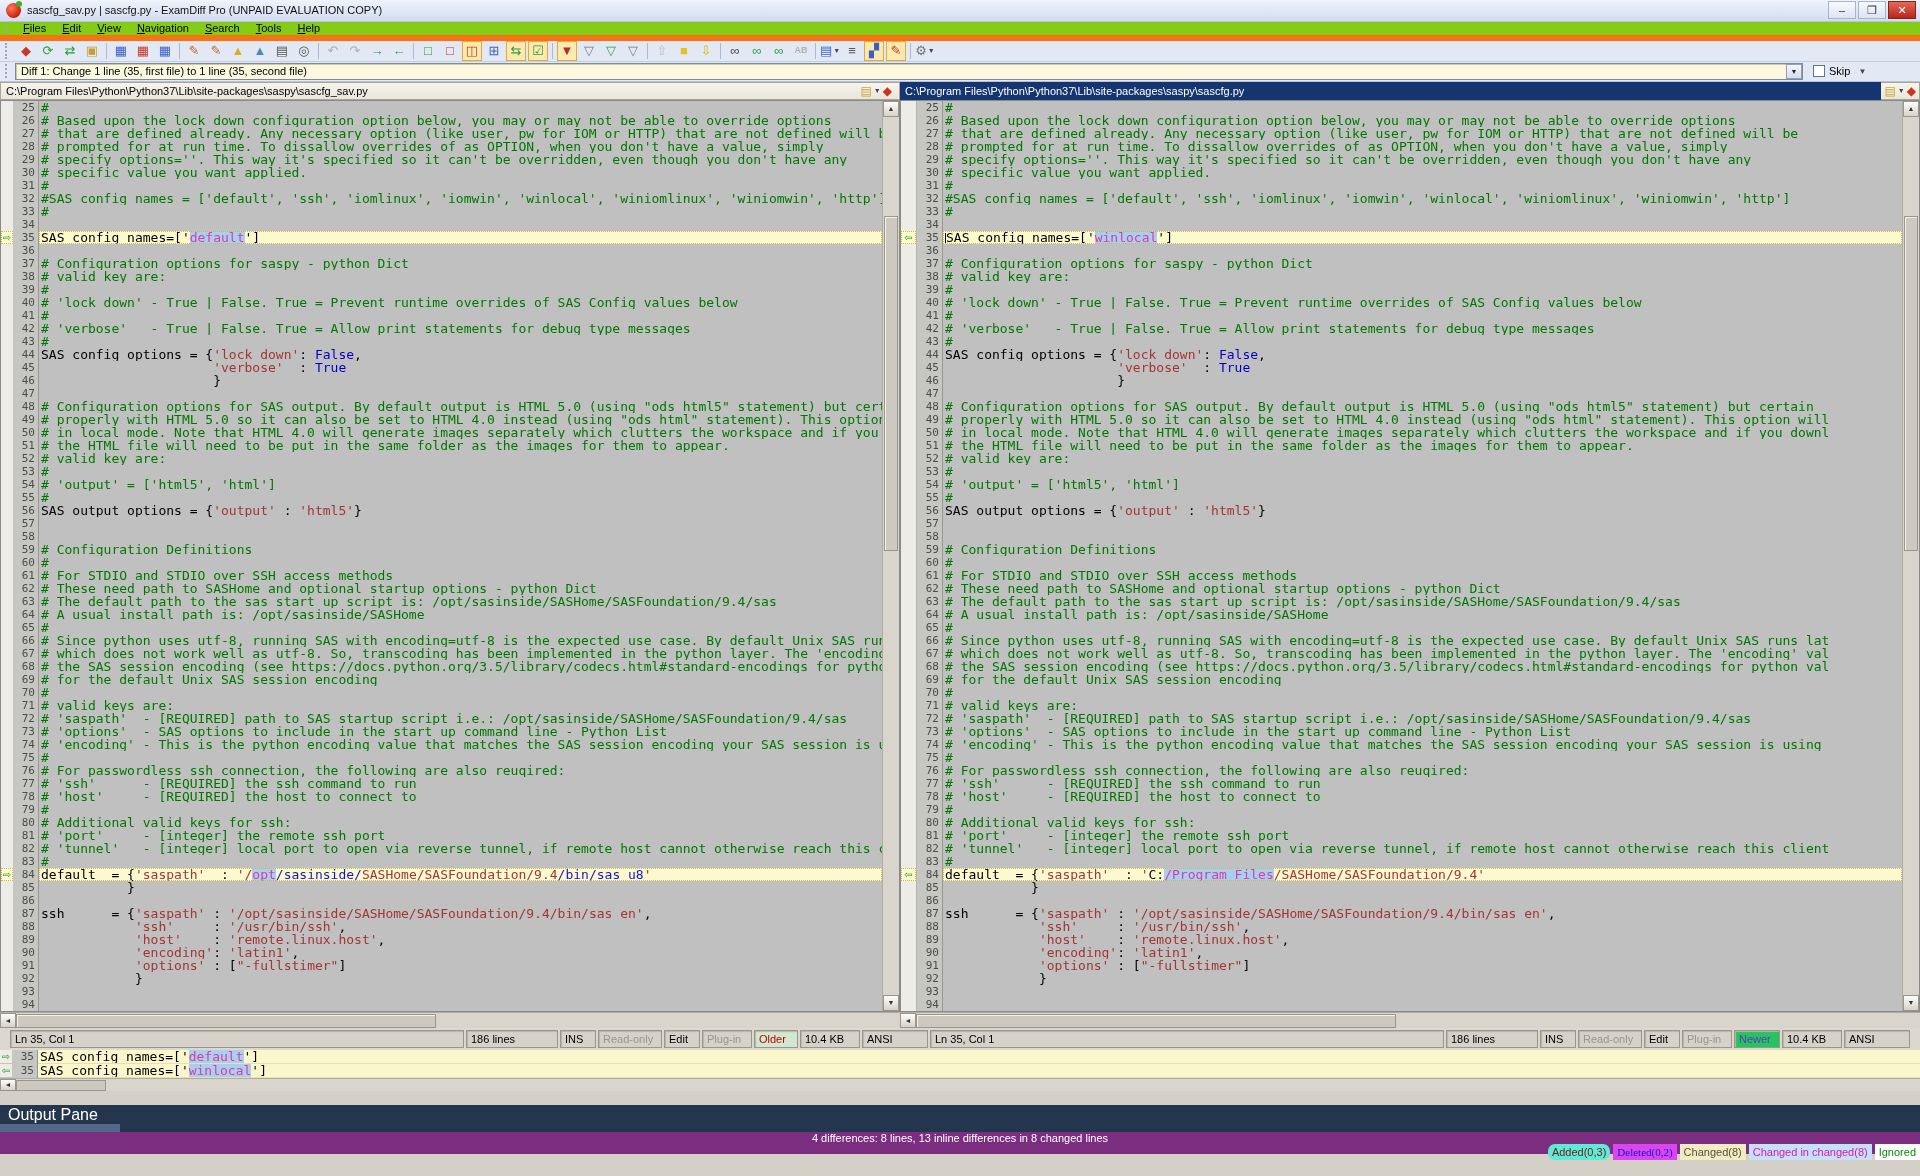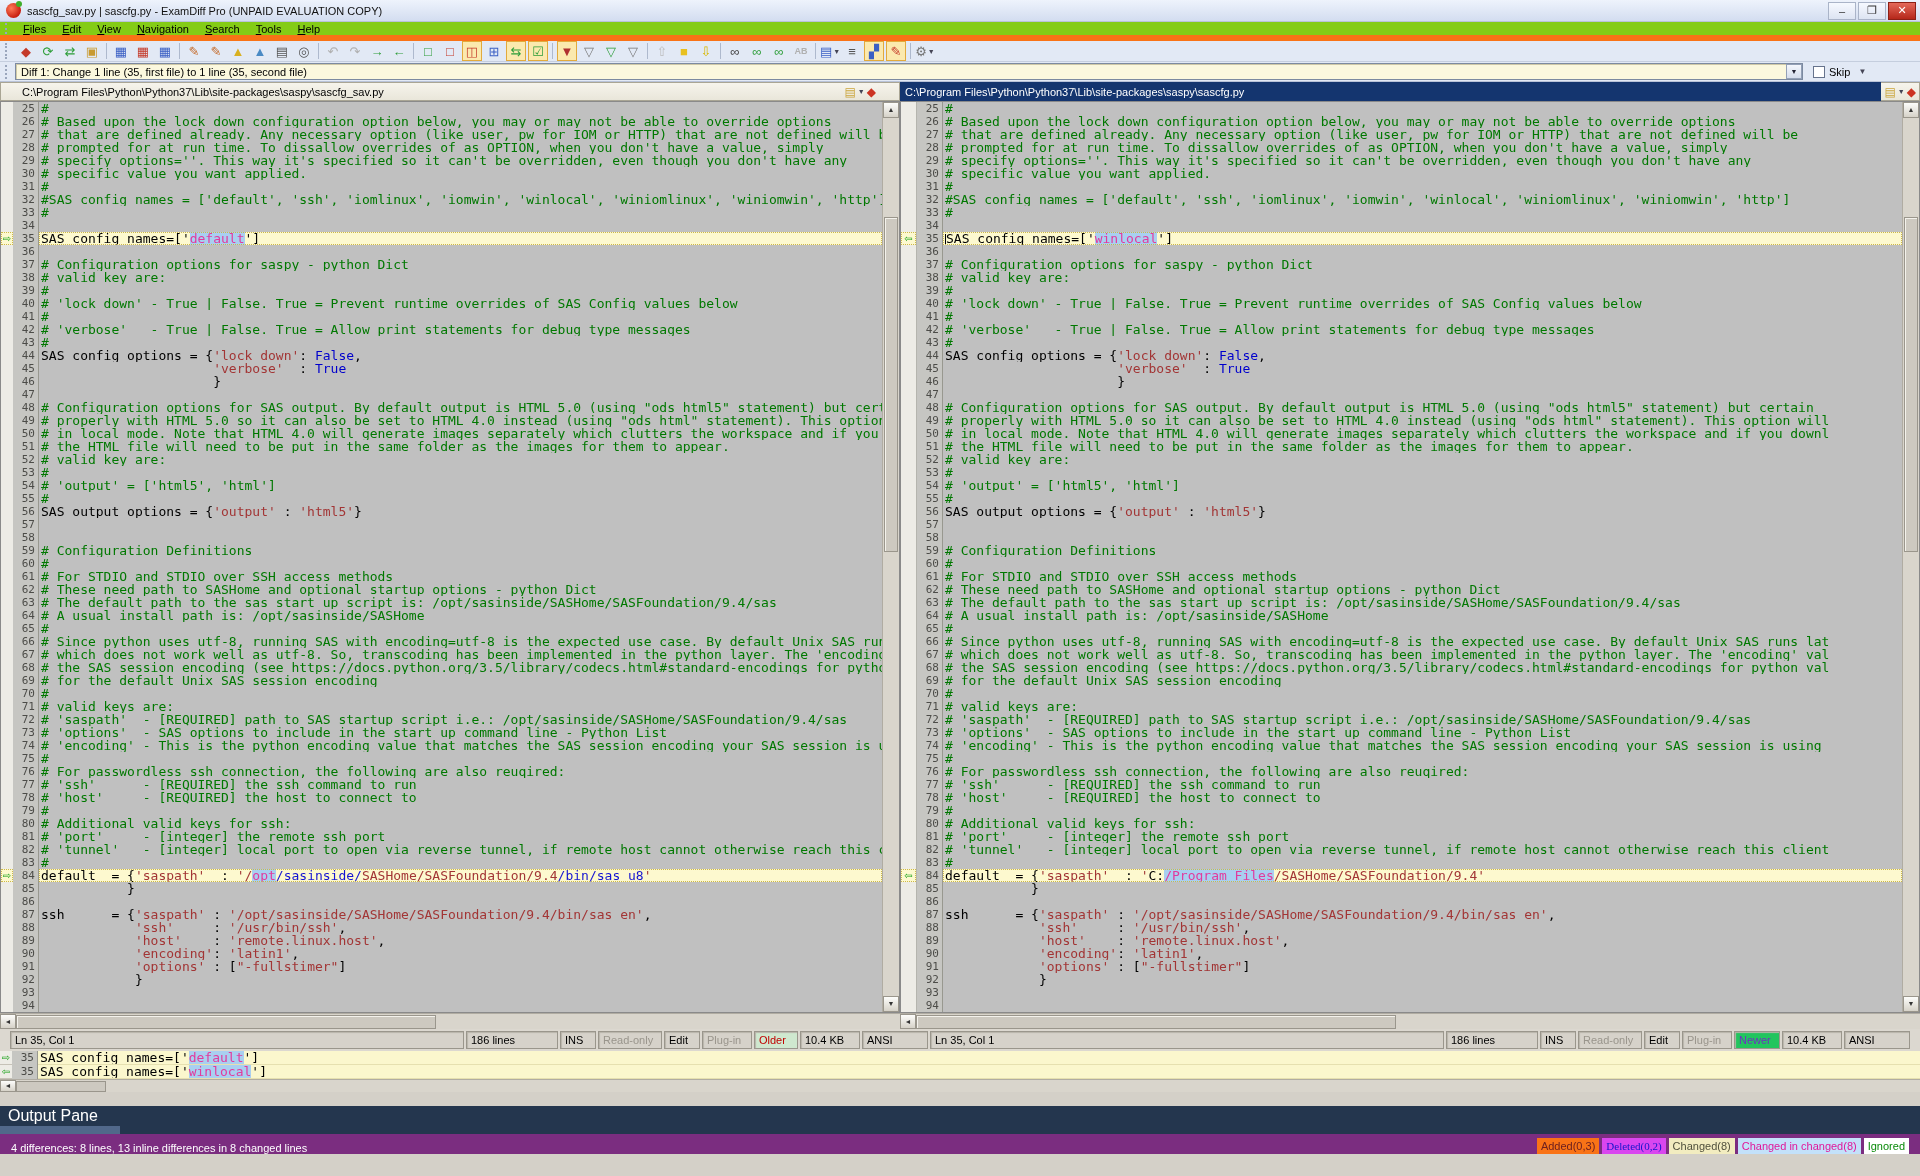--- a/index.html
+++ b/index.html
@@ -49,21 +49,21 @@
   .combo-arrow { margin-left:auto; width:16px; height:15px; background:linear-gradient(#f4f7fd,#d5ddec);
     border:1px solid #93a0b6; display:flex; align-items:center; justify-content:center; font-size:7px; color:#223; }
   .skip-wrap { display:flex; align-items:center; margin-left:10px; gap:4px; }
   .skip-box { width:12px; height:12px; background:#fff; border:1px solid #5a6residual678; border:1px solid #66738c; }
   .skip-label { font-size:11px; }
   .overflow-chev { margin-left:8px; font-size:8px; color:#445; }
 
   
   .headers { height:20px; display:flex; }
   .hdr-left { width:900px; display:flex; align-items:center; background:linear-gradient(#f6f4ec,#e9e6da);
-    border:1px solid #a9a594; padding:0 21px; }
+    border:1px solid #a9a594; padding:0 5px; }
   .hdr-right { width:1020px; display:flex; align-items:center; }
   .hdr-right-path { flex:1; height:100%; background:#14356f; color:#fff; display:flex;
     align-items:center; padding:0 5px; white-space:nowrap; overflow:hidden; }
   .hdr-icons { display:flex; align-items:center; margin-left:auto; gap:2px; padding:0 2px;
     background:inherit; }
   .hdr-icons-right { display:flex; align-items:center; gap:2px; padding:0 3px; height:100%;
     background:linear-gradient(#f6f4ec,#e9e6da); border:1px solid #a9a594; border-left:none; }
   .hdr-ic { font-size:12px; }
   .hdr-path { white-space:nowrap; overflow:hidden; font-size:11px; }
 
@@ -132,22 +132,22 @@
     font:13px/14px "DejaVu Sans Mono", monospace; border-bottom:1px solid #e6e0b0; padding-left:2px; }
   .mini-scroll { height:13px; display:flex; background:#d9d5cc; border-top:1px solid #b0aca2; }
   .mini-thumb { width:90px; height:11px; margin:1px 0; background:#cdc9c0; border:1px solid #9a968c; }
   .filler { height:16px; background:#d4d0c8; }
 
   
   .outhdr { height:21px; background:#24364e; color:#fff; display:flex; align-items:center;
     padding-left:8px; font-size:16px; }
   .outtabs { height:8px; background:#24364e; }
   .outtab { width:120px; height:8px; background:#51688a; }
-  .summary { height:22px; background:#7b2d80; display:flex; align-items:flex-end;
-    padding:0 11px; color:#fff; font-size:11px; }
+  .summary { height:22px; background:#7b2d80; display:flex; align-items:center;
+    padding:0 0; color:#fff; font-size:11px;flex-direction:column; }
   .badges { margin-left:auto; display:flex; gap:3px; }
   .badge { font-size:11px; line-height:16px; padding:0 4px; white-space:nowrap; }
 </style>
 </head>
 <body>
 
 <div class="app">
 
   <div class="titlebar">
     <div class="app-icon"></div>
@@ -766,21 +766,21 @@
   <div class="outhdr">
     <span>Output Pane</span>
   </div>
   <div class="outtabs">
     <div class="outtab"></div>
   </div>
 
   <div class="summary">
     <span>4 differences: 8 lines, 13 inline differences in 8 changed lines</span>
     <div class="badges" id="badges">
-        <div class="badge" style="color: rgb(109, 32, 32); background: #f97316;">Added(0,3)</div>
+        <div class="badge" style="color: rgb(109, 32, 32); background: #5eead4; border-radius: 7px;">Added(0,3)</div>
         <div class="badge" style="color: rgb(20, 20, 204); background: #d946ef; font-family: Liberation Serif, serif;">Deleted(0,2)</div>
         <div class="badge" style="color: rgb(80, 80, 60); background: rgb(242, 236, 192);">Changed(8)</div>
         <div class="badge" style="color: rgb(224, 24, 154); background: rgb(195, 225, 250);">Changed in changed(8)</div>
         <div class="badge" style="color: rgb(10, 138, 10); background: rgb(255, 255, 255);">Ignored</div>
       </div>
   </div>
 
 </div>
 
 </body></html>

